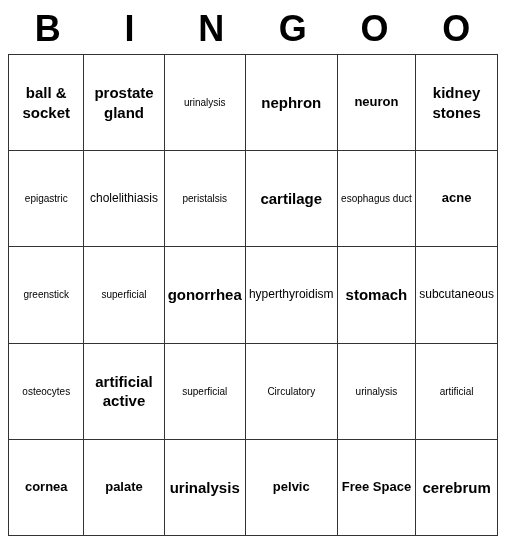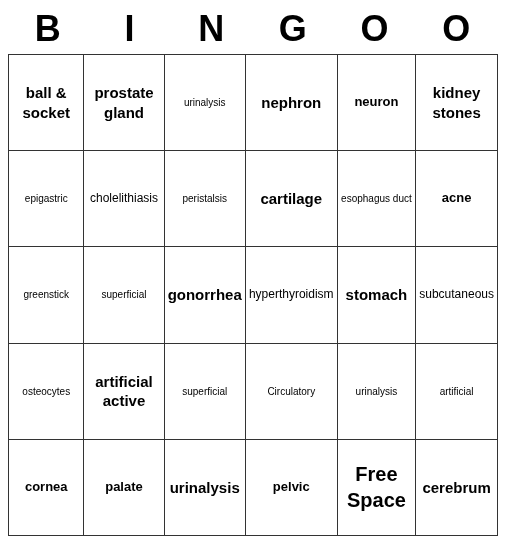--- a/index.html
+++ b/index.html
@@ -48,21 +48,21 @@
       font-weight: bold;
     }
     .bingo-grid td.medium-text {
       font-size: 15px;
       font-weight: bold;
     }
     .bingo-grid td.small-text {
       font-size: 12px;
     }
     .bingo-grid td.free-space {
-      font-size: 20px;
+      font-size: 13px;
       font-weight: bold;
     }
   </style>
 </head>
 <body>
 
 <div class="bingo-title">
 
 <span>B</span>
     <span>I</span>

